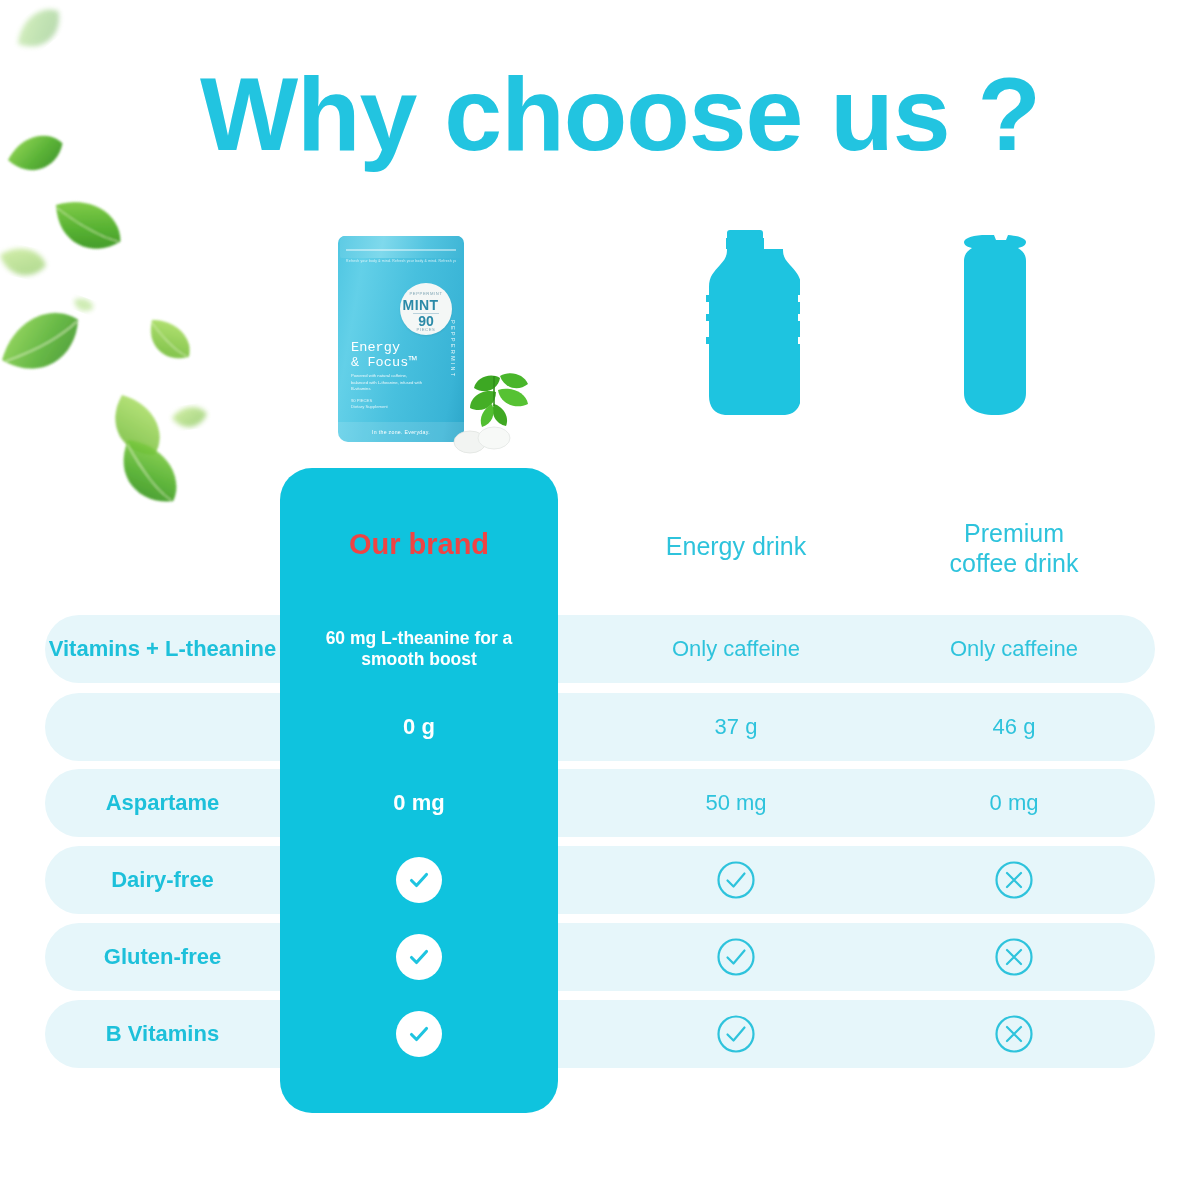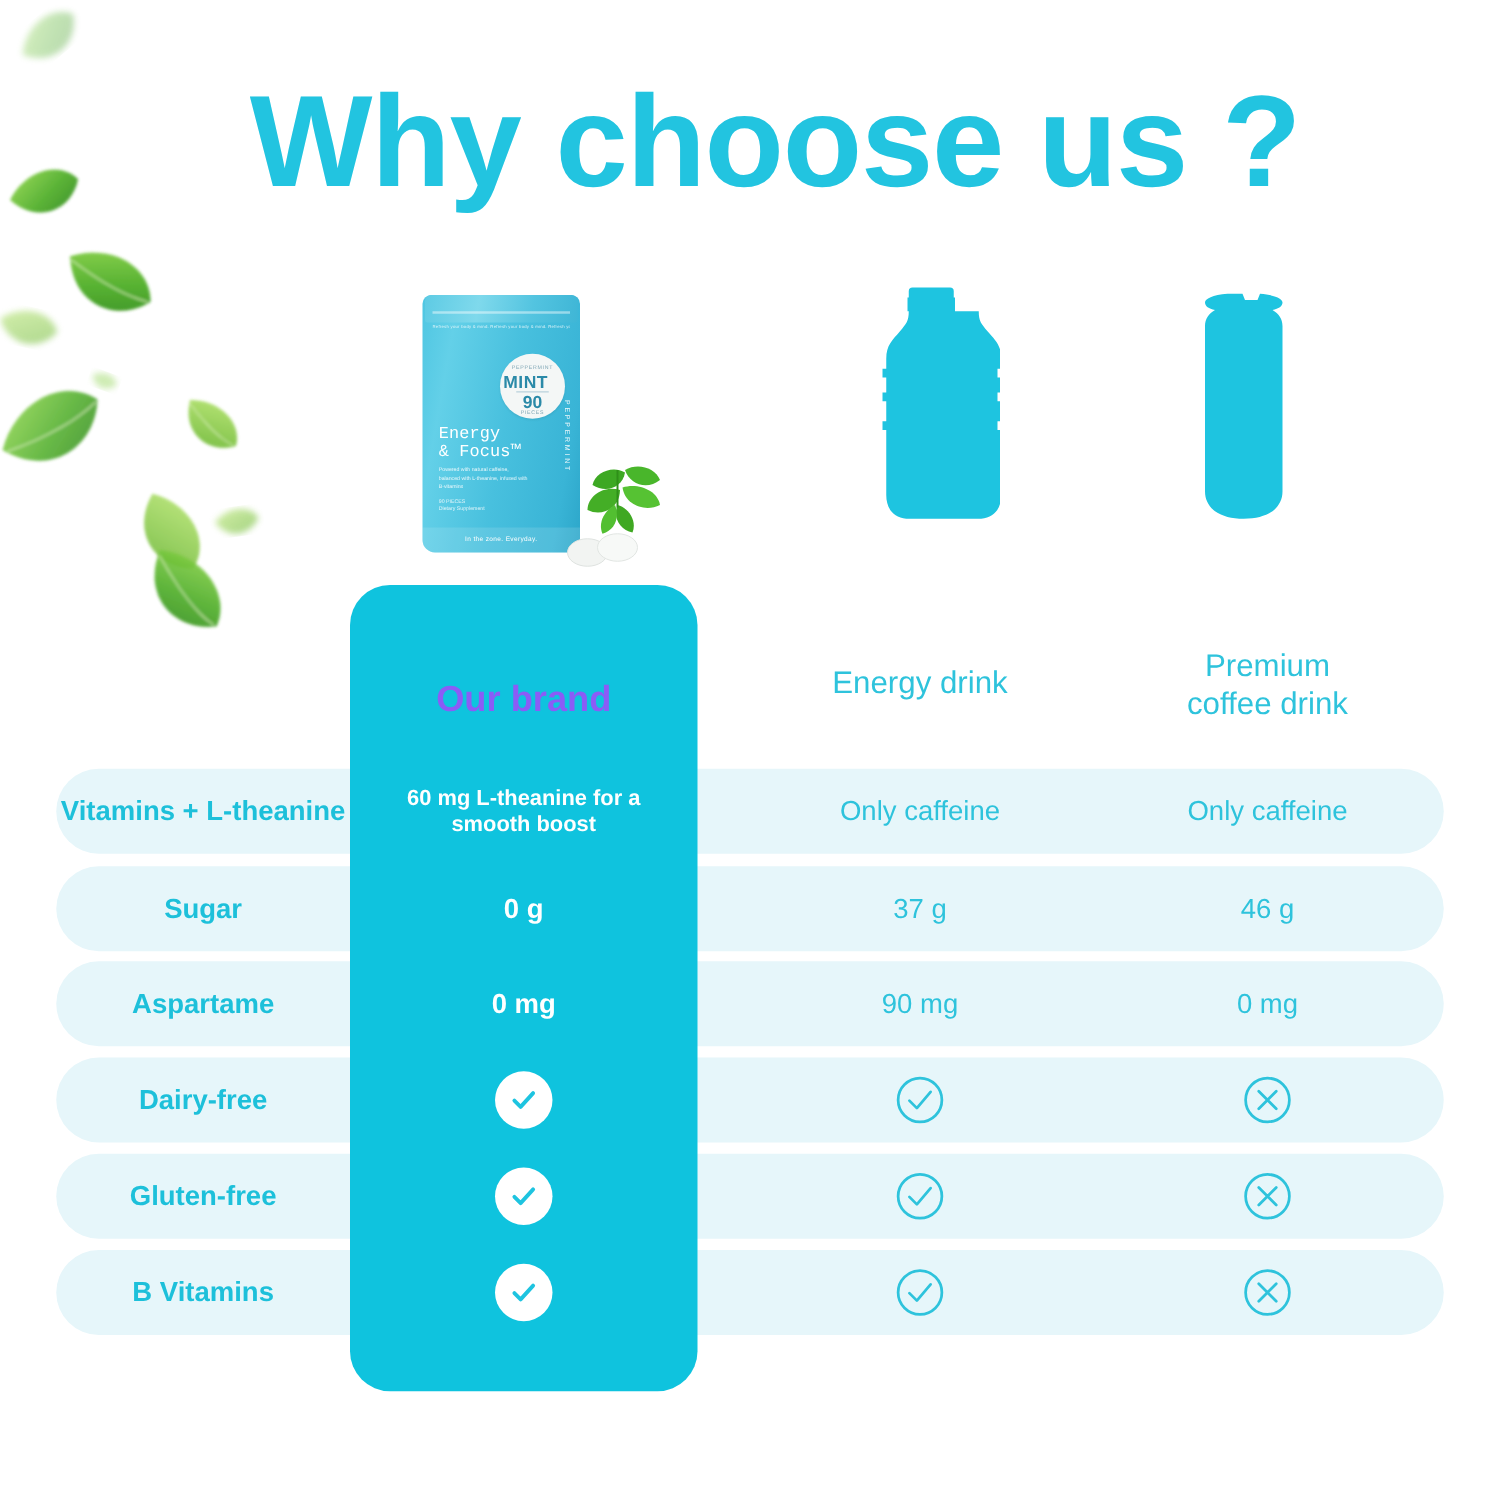--- a/index.html
+++ b/index.html
@@ -169,21 +169,21 @@
     z-index: 4;
   }
   .hdr {
     position: absolute;
     text-align: center;
     font-weight: 700;
     line-height: 1.18;
   }
   .hdr.brand {
     left: 280px; top: 22px; width: 278px;
-    color: #8b5cf6; font-size: 29px; margin-top: 16px;
+    color: #ef4444; font-size: 29px;
   }
   .hdr.other {
     color: #2ec3dc; font-size: 25px; font-weight: 400;
   }
   .hdr.c2 { left: 598px; top: 27px; width: 276px; }
   .hdr.c3 { left: 876px; top: 14px; width: 276px; }
 
   .row {
     position: absolute;
     left: 45px;
@@ -368,29 +368,28 @@
     </div>
   </div>
 
   <div class="row" style="top:615px"></div>
   <div class="cell label" style="top:615px">Vitamins + L-theanine</div>
   <div class="cell brandcell small" style="top:615px">60 mg L-theanine for a smooth boost</div>
   <div class="cell c2" style="top:615px">Only caffeine</div>
   <div class="cell c3" style="top:615px">Only caffeine</div>
 
   <div class="row" style="top:693px"></div>
-  <div class="cell label" style="top:693px">Sugar</div>
   <div class="cell brandcell" style="top:693px">0 g</div>
   <div class="cell c2" style="top:693px">37 g</div>
   <div class="cell c3" style="top:693px">46 g</div>
 
   <div class="row" style="top:769px"></div>
   <div class="cell label" style="top:769px">Aspartame</div>
   <div class="cell brandcell" style="top:769px">0 mg</div>
-  <div class="cell c2" style="top:769px">90 mg</div>
+  <div class="cell c2" style="top:769px">50 mg</div>
   <div class="cell c3" style="top:769px">0 mg</div>
 
   <div class="row" style="top:846px"></div>
   <div class="cell label" style="top:846px">Dairy-free</div>
   <div class="cell brandcell" style="top:846px">
     <span class="check-solid">
       <svg width="26" height="26" viewBox="0 0 26 26">
           <path d="M5.5,13.5 L10.5,18.5 L20.5,7.5" fill="none" stroke="#1ec4e0" stroke-width="3.1" stroke-linecap="round" stroke-linejoin="round"></path>
         </svg>
     </span>

